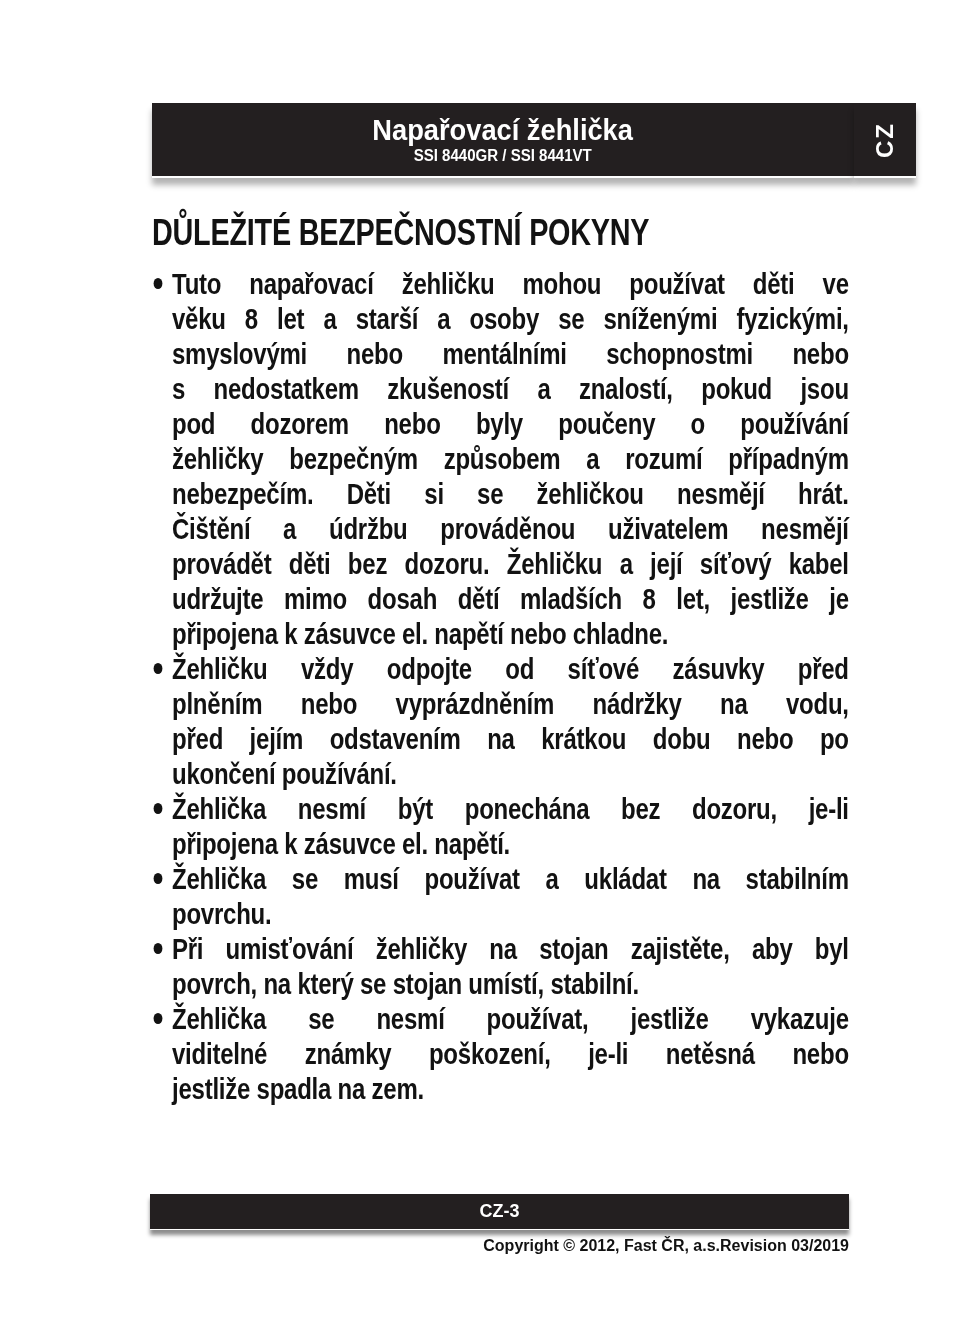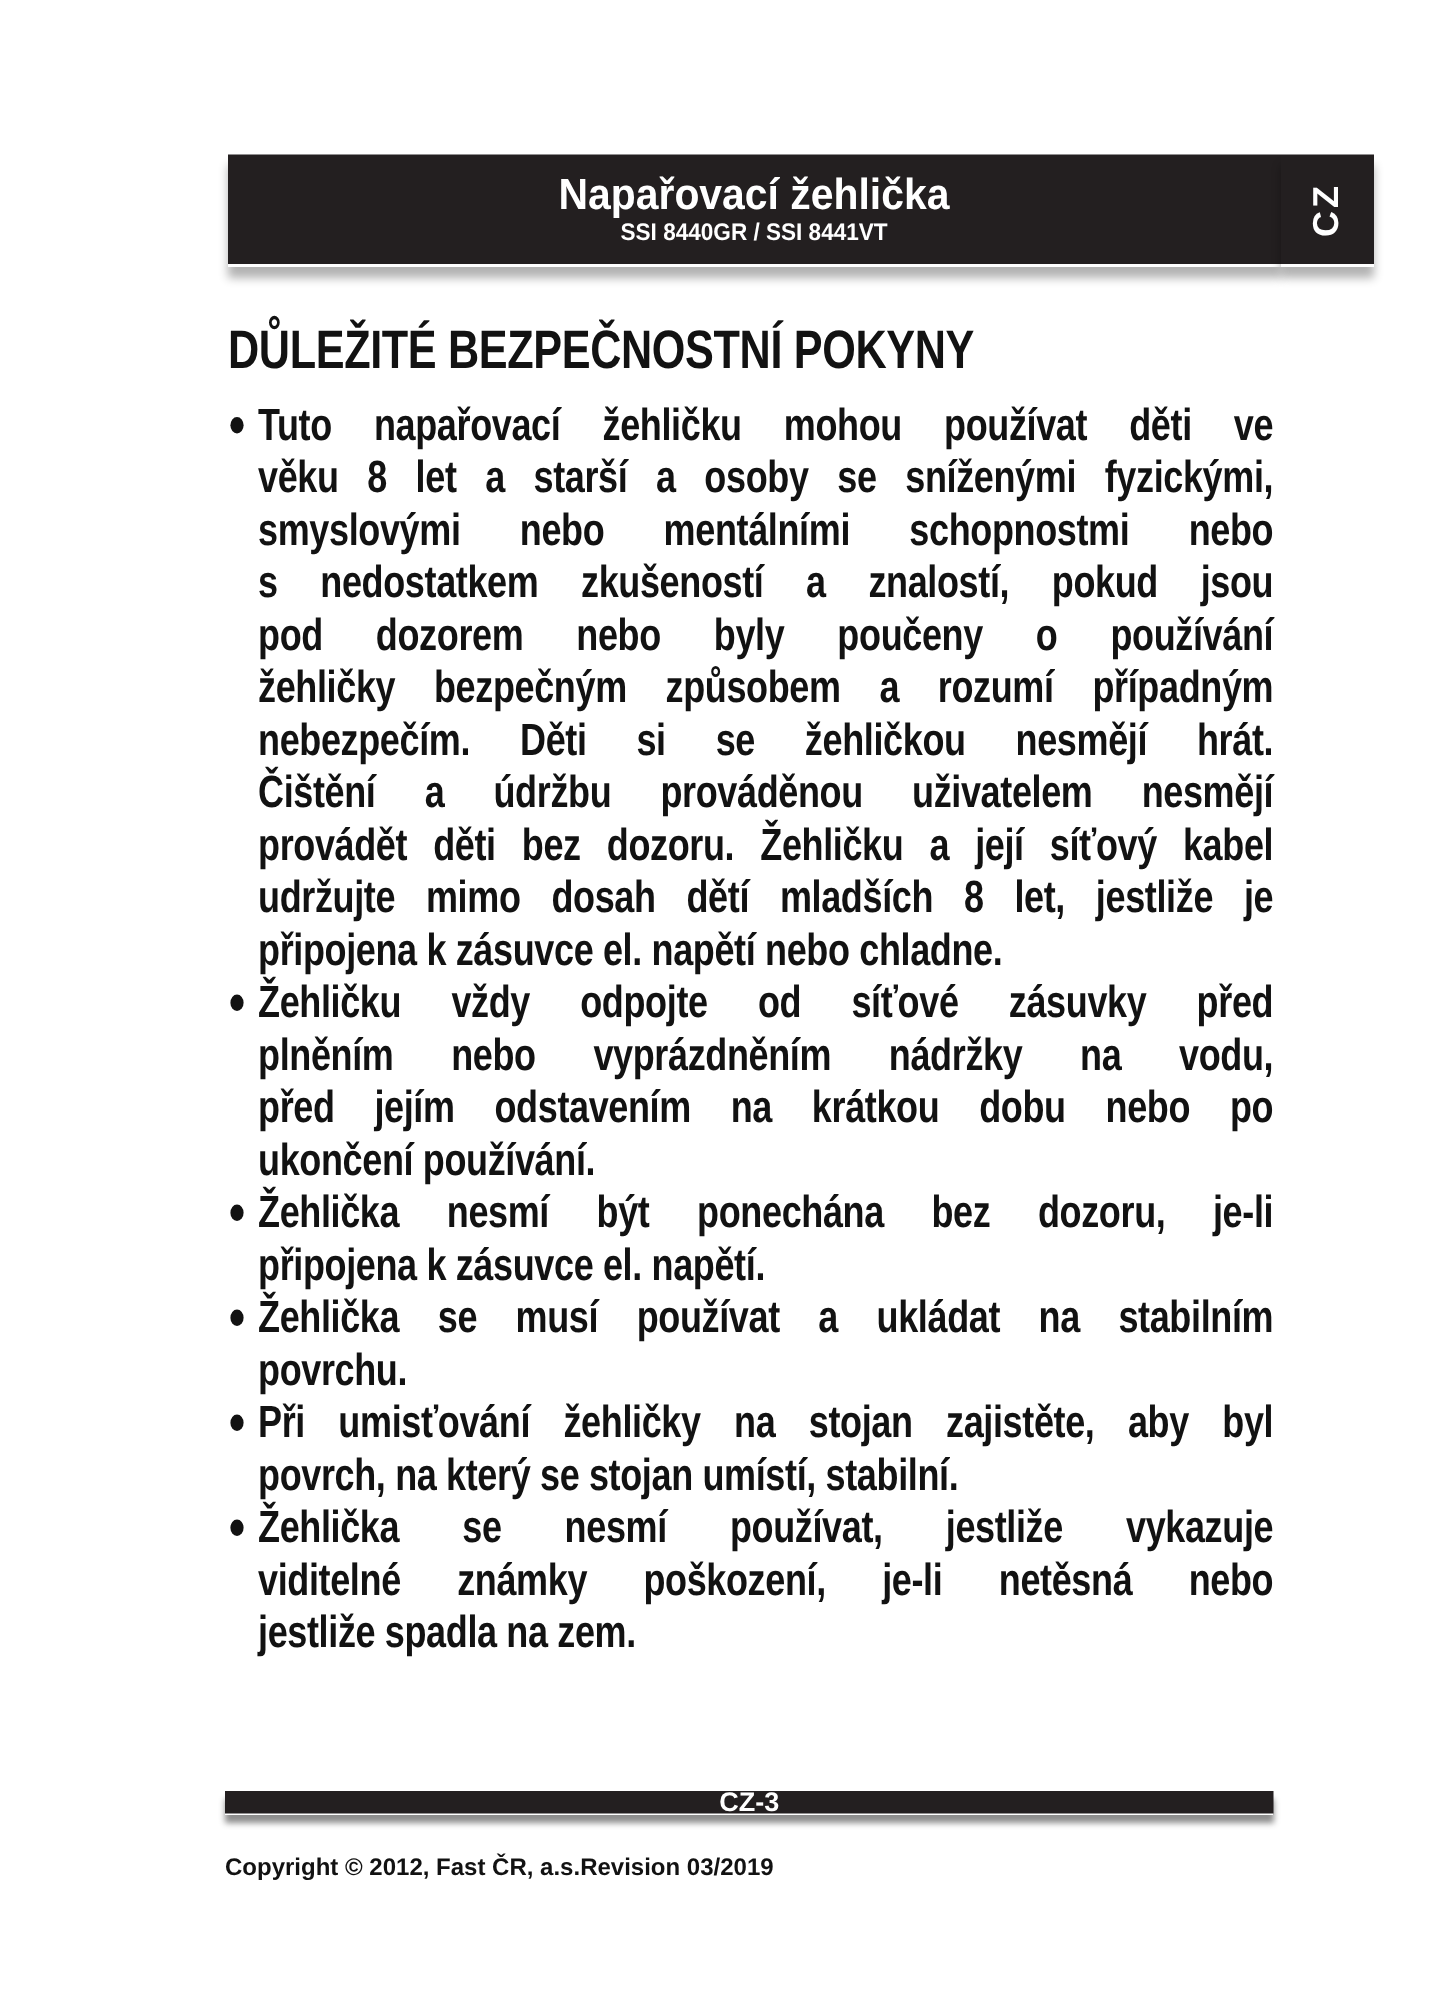--- a/index.html
+++ b/index.html
@@ -107,37 +107,37 @@
     text-align-last: justify;
   }
   .line.last {
     text-align-last: left;
   }
 
   
   .pagebar {
     position: absolute;
     left: 150px; top: 1194px;
-    width: 699px; height: 16px;
+    width: 699px; height: 36px;
     background: var(--bar-bg);
     border-bottom: 1px solid #ffffff;
     box-shadow: 0 5px 4px rgba(0,0,0,0.45);
     display: flex;
     align-items: center;
     justify-content: center;
     color: var(--bar-text);
     font-size: 18px;
     font-weight: 700;
   }
   .footrow {
     position: absolute;
     left: 150px; top: 1237px;
     width: 699px;
     display: flex;
-    justify-content: flex-start;
+    justify-content: flex-end;
     color: var(--text);
     font-size: 16px;
     font-weight: 700;
   }
 </style>
 </head>
 <body>
 
 <div class="page">
 

